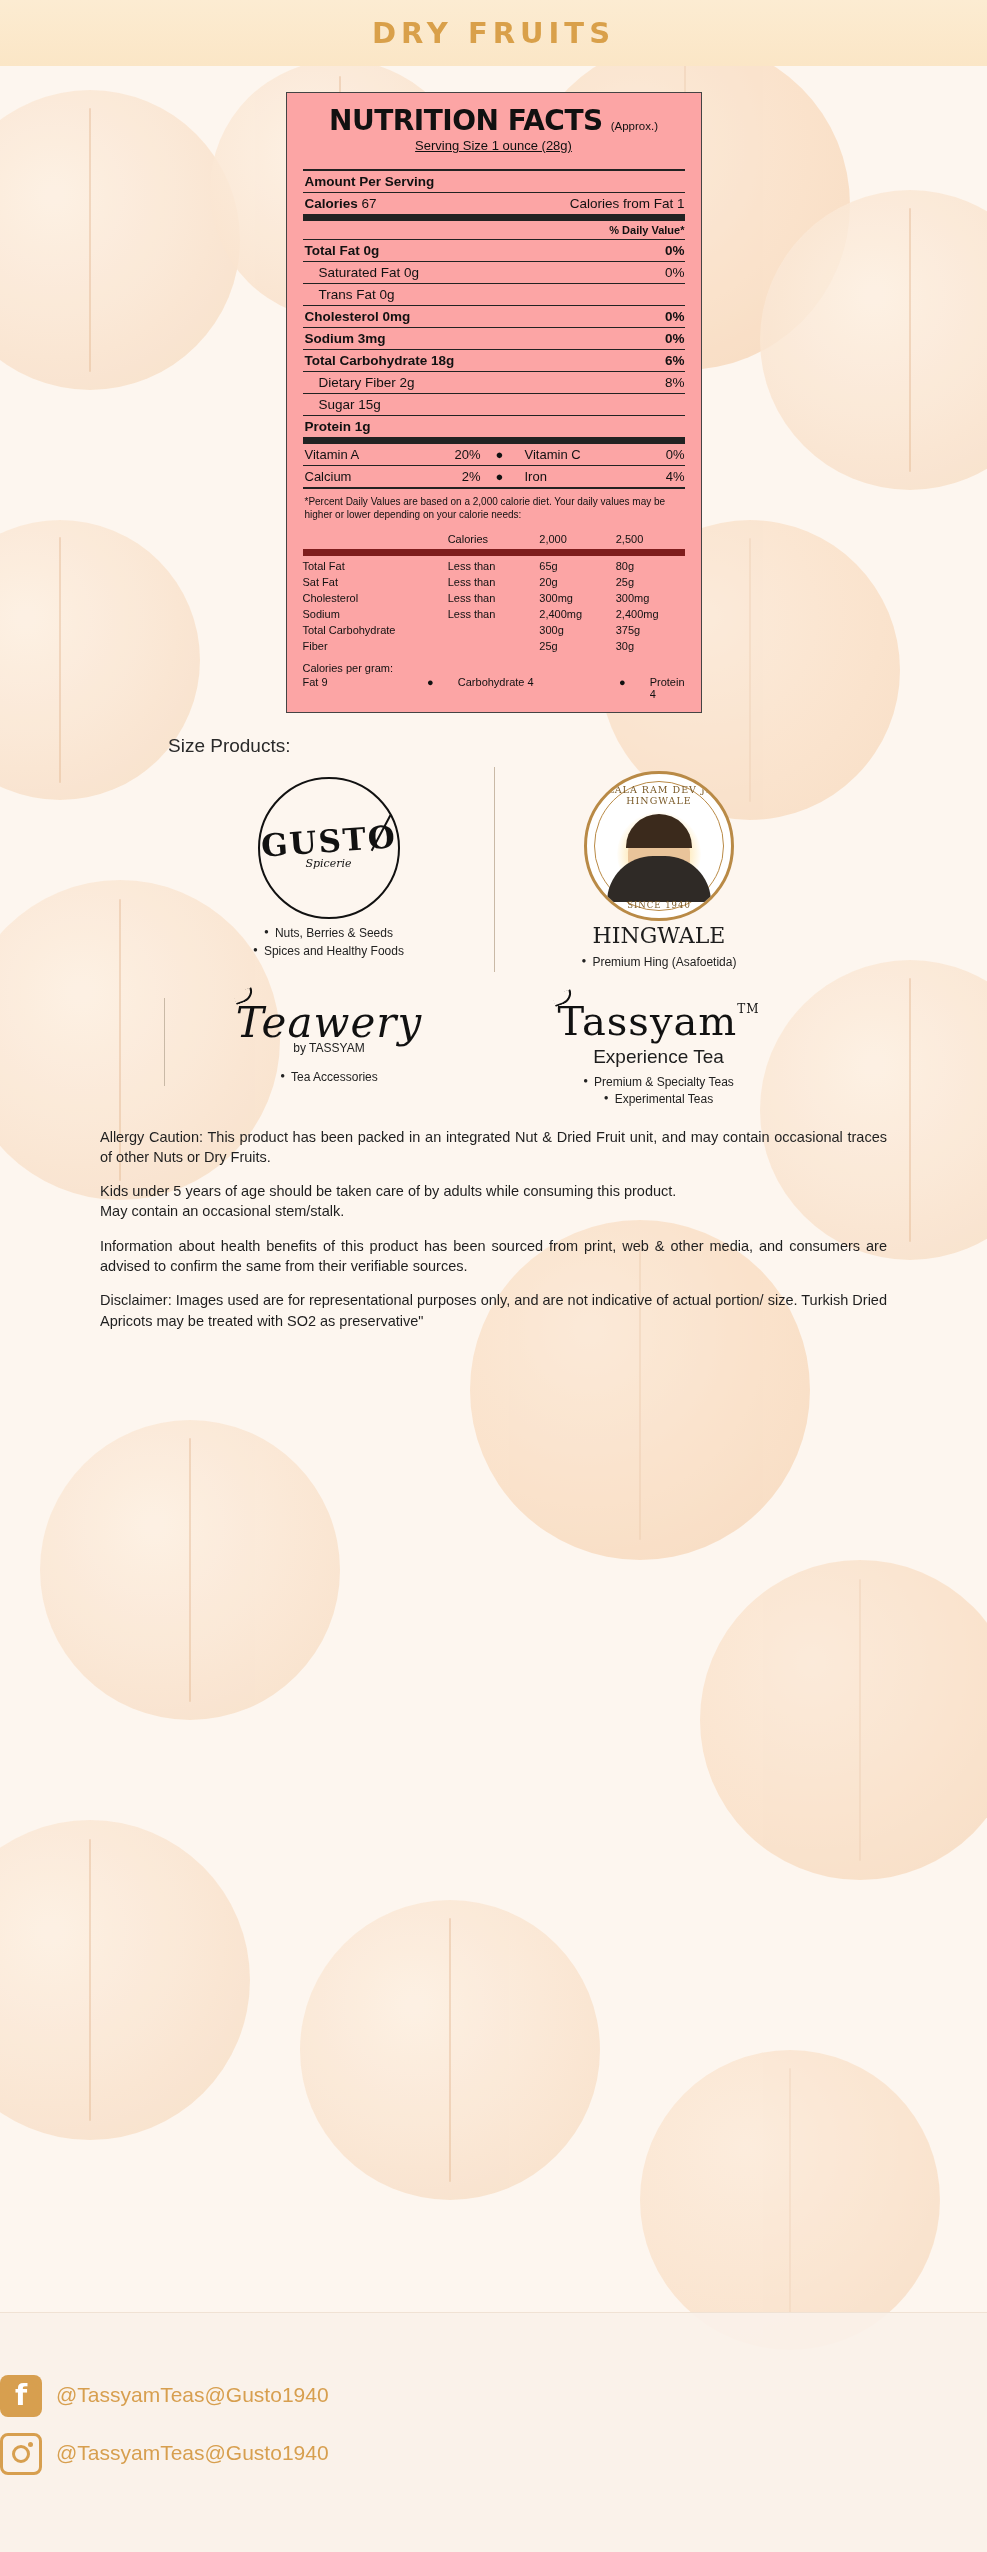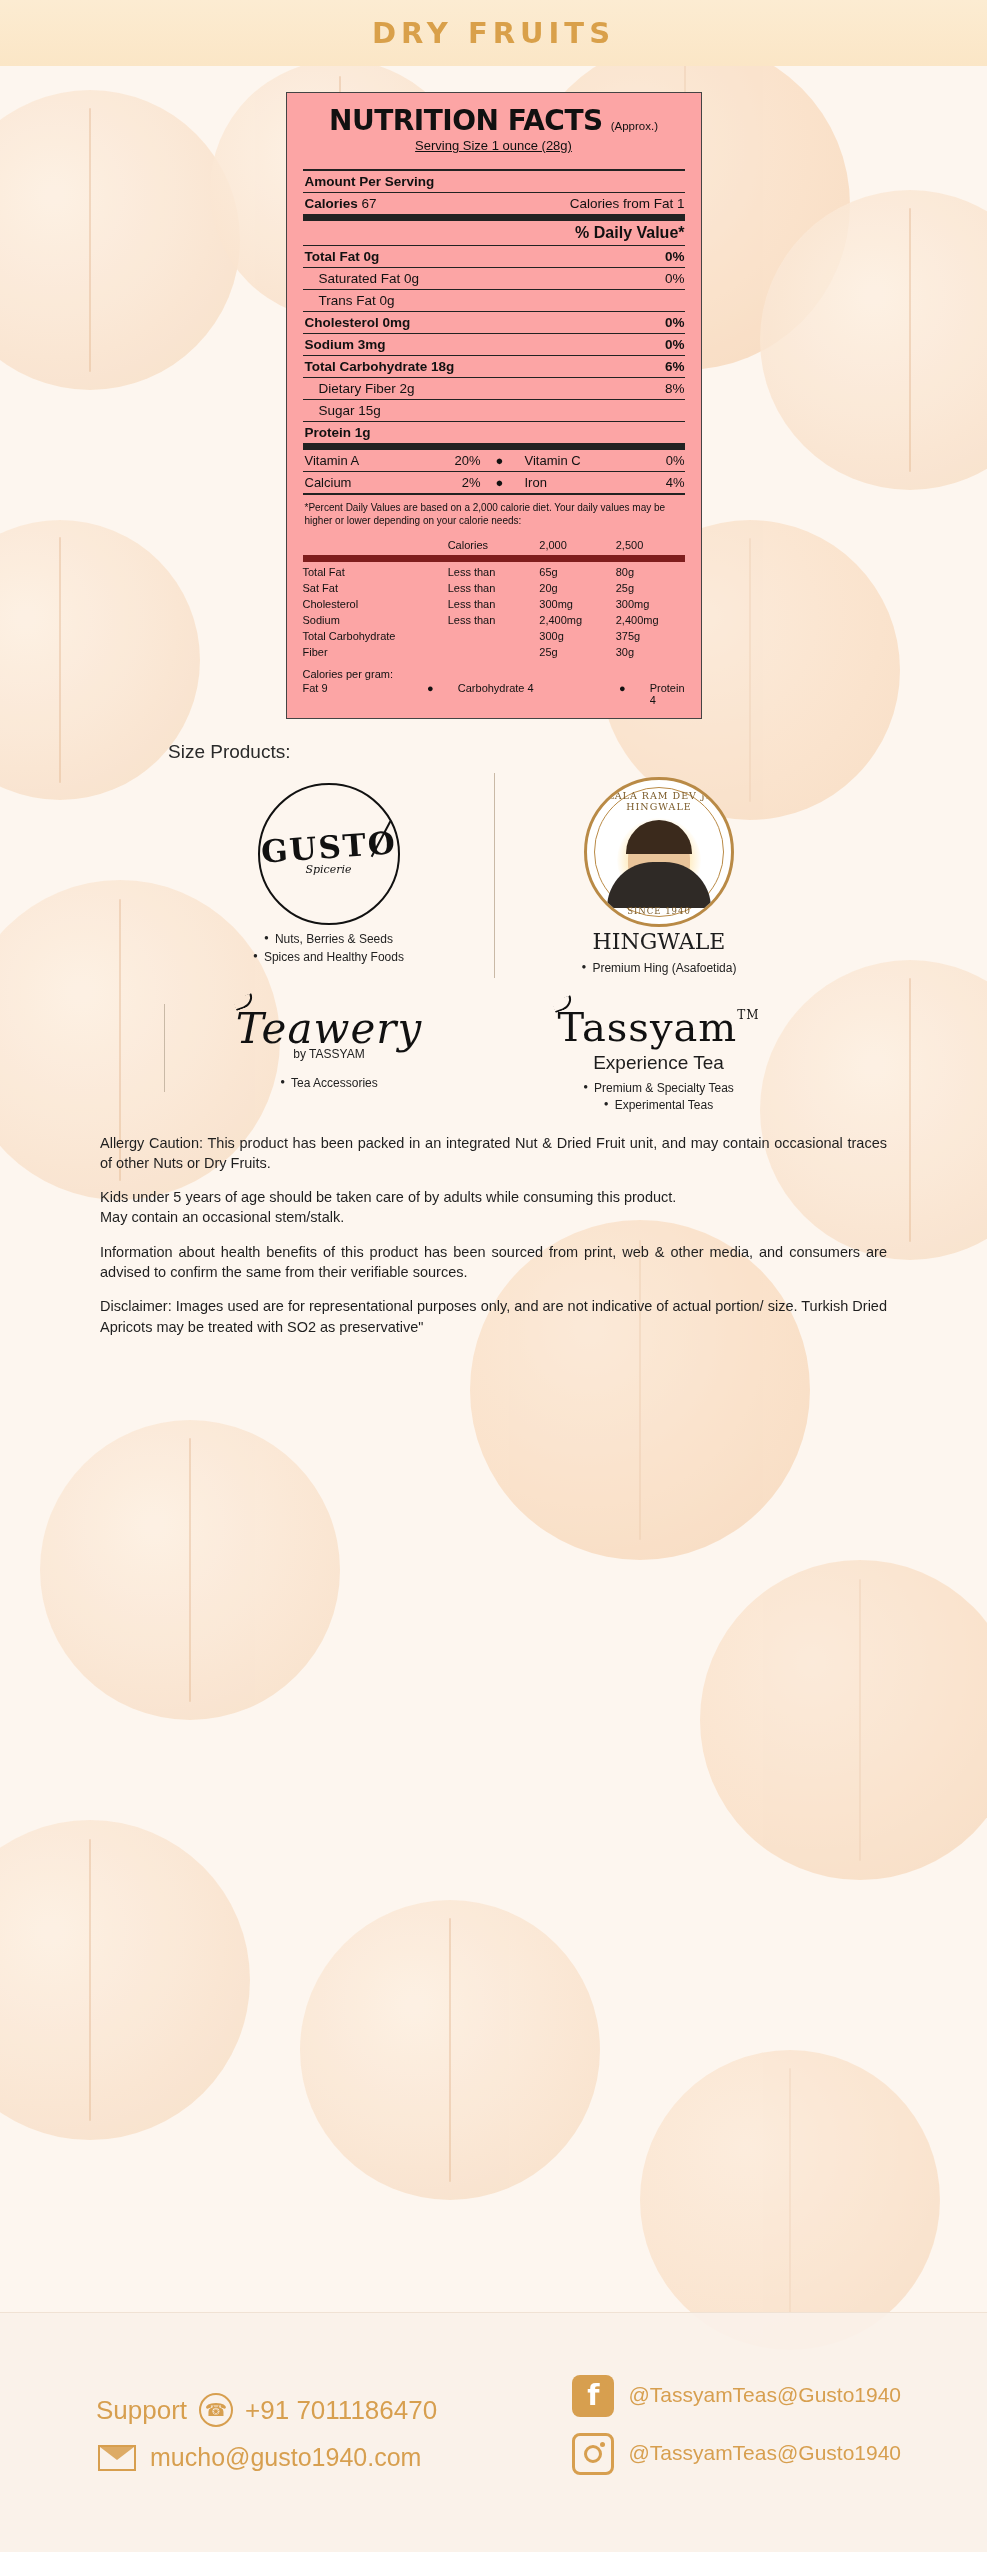--- a/index.html
+++ b/index.html
@@ -60,21 +60,21 @@
   .nf-serving { text-align:center; font-size:13px; margin-top:3px; margin-bottom:16px;text-decoration:underline;}
 
   .rule-thin { border-bottom:1px solid #222; }
   .rule-med  { border-bottom:2px solid #222; }
   .rule-thick{ border-bottom:7px solid #222; }
 
   .nf-row { display:flex; justify-content:space-between; font-size:13.5px; padding:3px 0 3px 2px;}
   .nf-row.bold { font-weight:bold; }
   .nf-row .ind1 { padding-left:14px; }
   .nf-right { text-align:right; }
-  .nf-dv { text-align:right; font-weight:bold; font-size:16px; padding:3px 0;}
+  .nf-dv { text-align:right; font-weight:bold; font-size:11px; padding:3px 0;}
 
   .nf-vit { display:flex; font-size:13px; padding:3px 0 3px 2px; align-items:center;}
   .nf-vit .c1 { width:110px; }
   .nf-vit .c2 { width:66px; text-align:right;}
   .nf-vit .c3 { width:38px; text-align:center;}
   .nf-vit .c4 { flex:1; padding-left:6px;}
   .nf-vit .c5 { width:46px; text-align:right;}
 
   .nf-foot { font-size:10px; line-height:1.32; padding:6px 2px 4px 2px;}
   .nf-table { width:100%; font-size:11px; border-collapse:collapse; margin-top:6px;}
@@ -474,31 +474,20 @@
 
 <div class="legal">
   <p>Allergy Caution: This product has been packed in an integrated Nut &amp; Dried Fruit unit, and may contain occasional traces of other Nuts or Dry Fruits.</p>
   <p style="white-space:pre-line;">Kids under 5 years of age should be taken care of by adults while consuming this product.
 May contain an occasional stem/stalk.</p>
   <p>Information about health benefits of this product has been sourced from print, web &amp; other media, and consumers are advised to confirm the same from their verifiable sources.</p>
   <p>Disclaimer: Images used are for representational purposes only, and are not indicative of actual portion/ size. Turkish Dried Apricots may be treated with SO2 as preservative"</p>
 </div>
 
 <div class="footer">
-  <div class="footer-left">
-    <div class="support-row">
-      <span class="support-label">Support</span>
-      <span class="circle-ico">☎</span>
-      <span class="phone-num">+91 7011186470</span>
-    </div>
-    <div class="mail-row">
-      <span class="env"></span>
-      <span class="mail-txt">mucho@gusto1940.com</span>
-    </div>
-  </div>
 
   <div class="footer-right">
     <div class="social-row">
       <span class="sq-ico">f</span>
       <span class="handles">
         <span class="handle">@TassyamTeas</span>
         <span class="handle">@Gusto1940</span>
       </span>
     </div>
     <div class="social-row">

